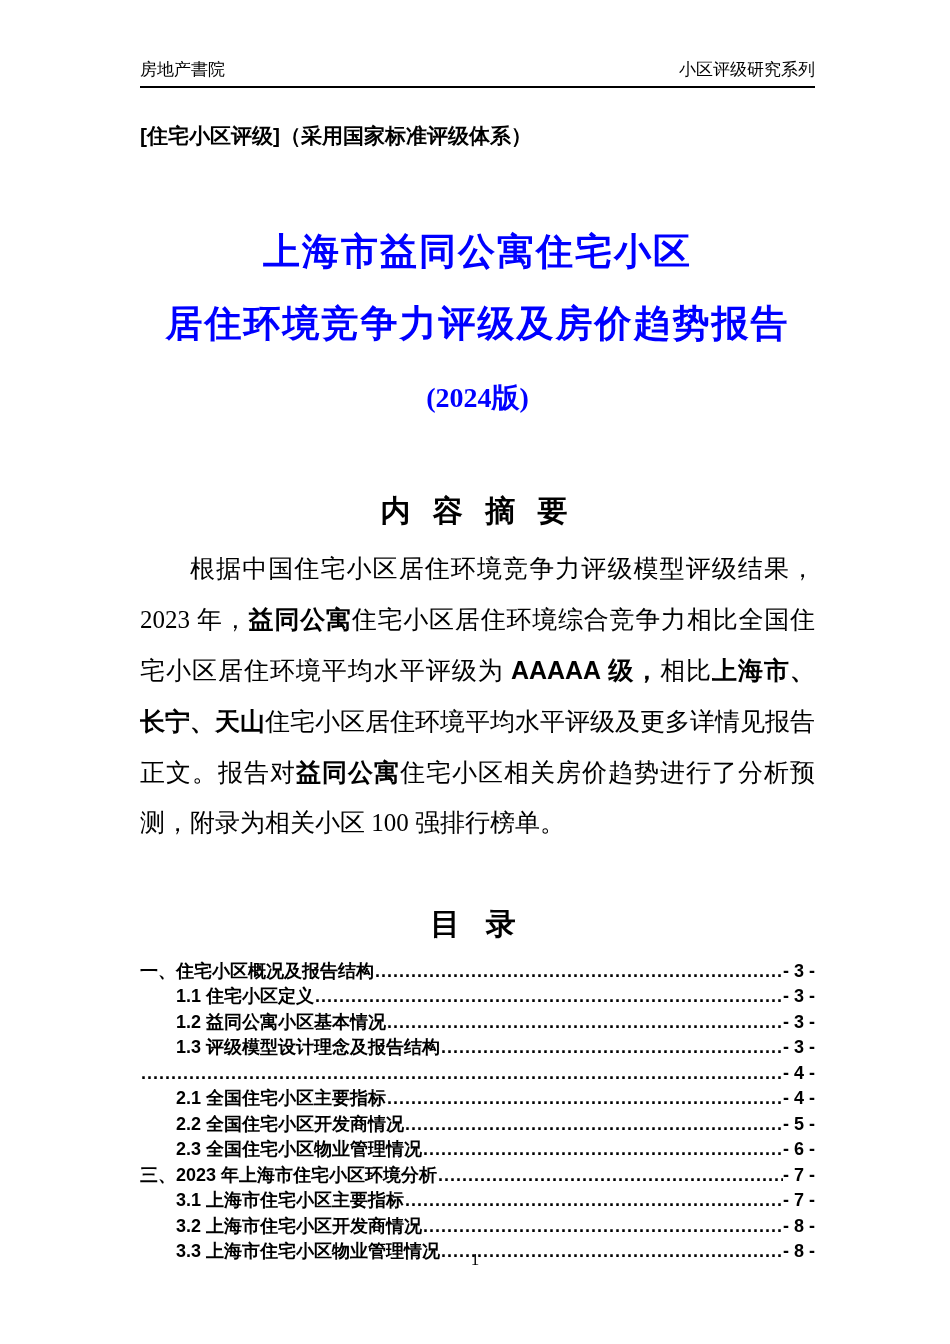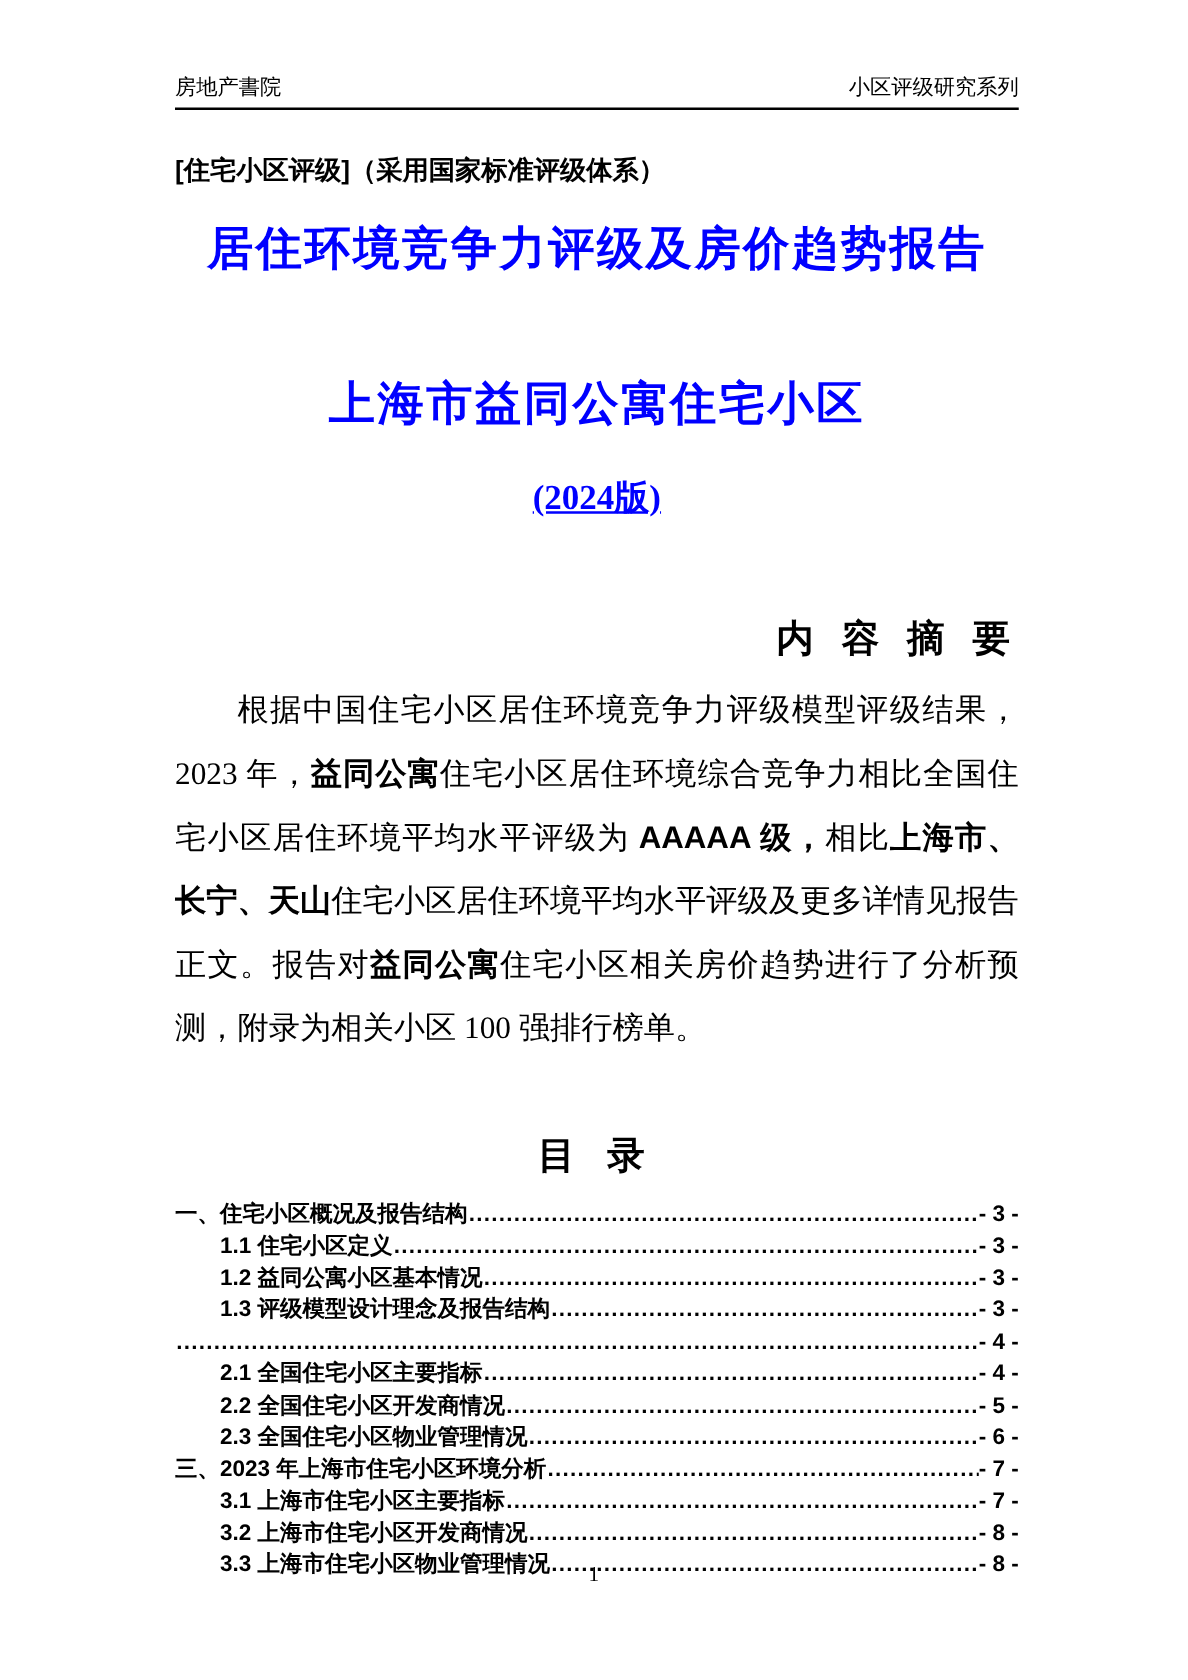--- a/index.html
+++ b/index.html
@@ -25,24 +25,24 @@
   
   .classification {
     margin-top:34px;
     font-family:"Liberation Sans","DejaVu Sans",sans-serif;
     font-weight:bold; font-size:21px;
   }
   
   .doc-title { text-align:center; font-weight:bold; font-size:37px; line-height:1.2; letter-spacing:2px; }
   .title-1 { margin-top:80px; }
   .title-2 { margin-top:28px; }
-  .doc-edition { text-align:center; font-weight:bold; font-size:28px; margin-top:32px;text-decoration:underline; }
+  .doc-edition { text-align:center; font-weight:bold; font-size:28px; margin-top:32px; }
   
   .summary-heading {
-    margin-top:74px; text-align:right;
+    margin-top:74px; text-align:center;
     font-family:"Liberation Sans","DejaVu Sans",sans-serif;
     font-weight:bold; font-size:30px; letter-spacing:7px;
   }
   .summary-paragraph {
     margin-top:12px;
     font-size:25px; line-height:50px;
     text-align:justify; text-indent:2em;
   }
   .seg { font-family:"Liberation Serif","DejaVu Serif",serif; }
   .bold-seg { font-family:"Liberation Sans","DejaVu Sans",sans-serif; font-weight:bold; }
@@ -78,22 +78,22 @@
 
 <div class="page">
 
   <div class="hdr">
     <span>房地产書院</span>
     <span>小区评级研究系列</span>
   </div>
 
   <div class="classification">[住宅小区评级]（采用国家标准评级体系）</div>
 
+  <div class="doc-title title-1" style="color: rgb(0, 0, 255);">上海市益同公寓住宅小区</div>
   <div class="doc-title title-2" style="color: rgb(0, 0, 255);">居住环境竞争力评级及房价趋势报告</div>
-  <div class="doc-title title-1" style="color: rgb(0, 0, 255);">上海市益同公寓住宅小区</div>
   <div class="doc-edition" style="color: rgb(0, 0, 255);">(2024版)</div>
 
   <div class="summary-heading">内 容 摘 要</div>
   <div class="summary-paragraph"><span class="seg">根据中国住宅小区居住环境竞争力评级模型评级结果，2023 年，</span><span class="seg bold-seg">益同公寓</span><span class="seg">住宅小区居住环境综合竞争力相比全国住宅小区居住环境平均水平评级为 </span><span class="seg bold-seg">AAAAA 级，</span><span class="seg">相比</span><span class="seg bold-seg">上海市、长宁、天山</span><span class="seg">住宅小区居住环境平均水平评级及更多详情见报告正文。报告对</span><span class="seg bold-seg">益同公寓</span><span class="seg">住宅小区相关房价趋势进行了分析预测，附录为相关小区 100 强排行榜单。</span></div>
 
   <div class="toc-heading">目 录</div>
   <div class="toc-list">
       <div class="toc-row lvl1">
     <span class="toc-label">一、住宅小区概况及报告结构</span>
     <span class="toc-leader"></span>

